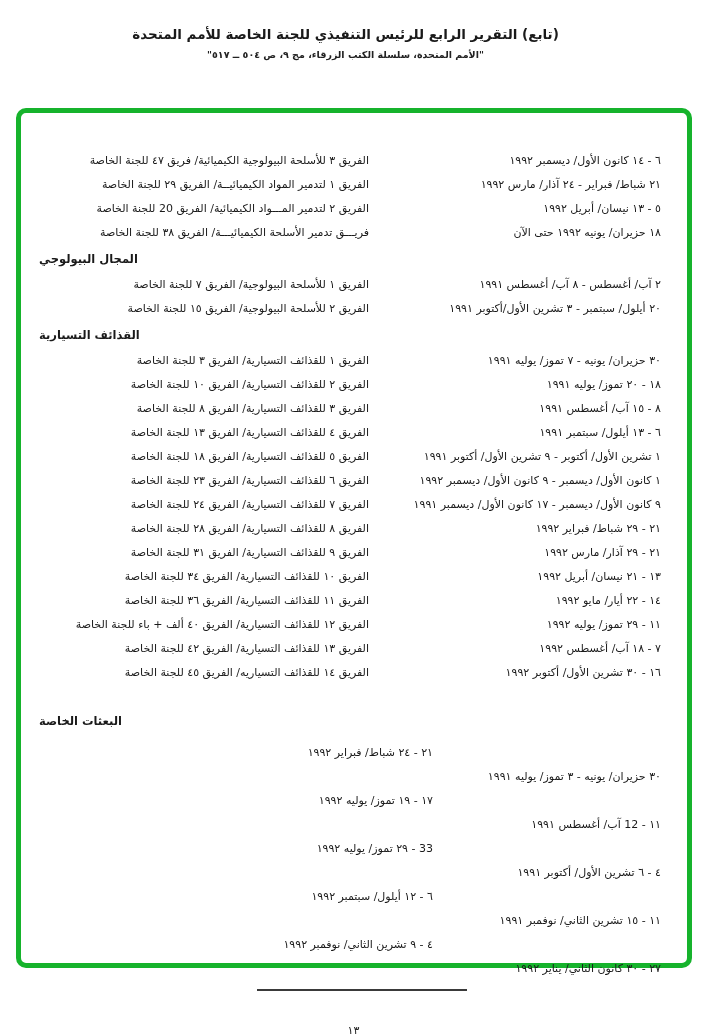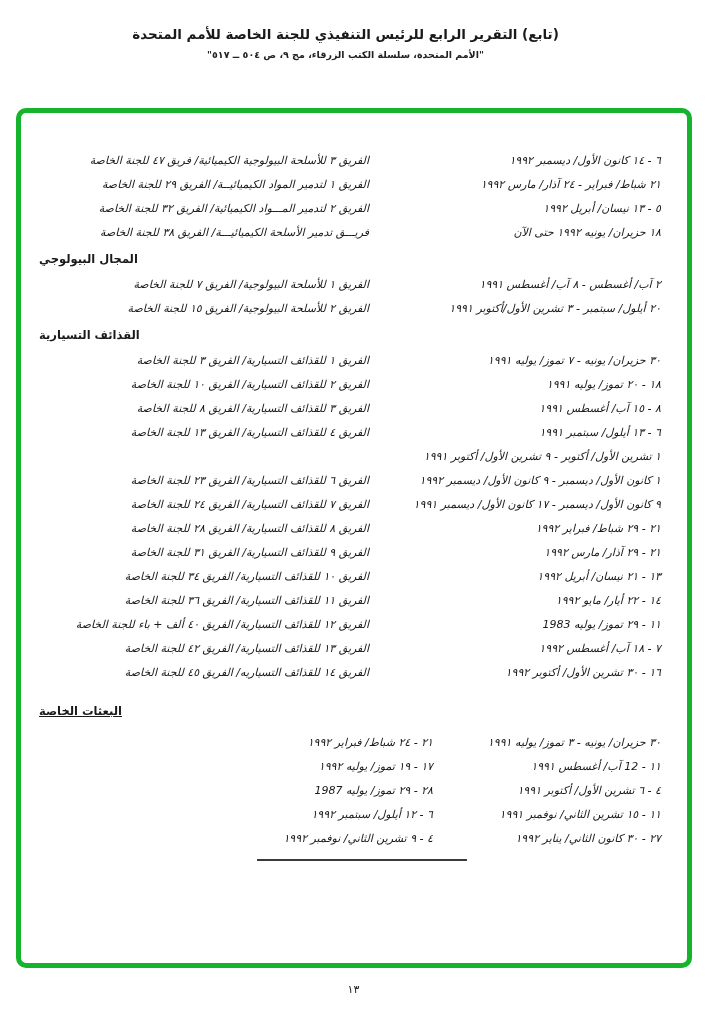--- a/index.html
+++ b/index.html
@@ -13,33 +13,33 @@
   .frame{
     position:absolute;left:16px;top:108px;width:676px;height:860px;
     box-sizing:border-box;border:5px solid #16B32C;border-radius:10px;
     padding:36px 26px 0 18px;
   }
   section{margin:0;}
   .heading{
     font-size:11.5px;font-weight:bold;line-height:24px;margin:2px 0;
     text-align:left;white-space:nowrap;
   }
-  .sec-3 .heading{margin-top:14px;margin-bottom:8px;text-decoration:underline;}
+  .sec-3 .heading{margin-top:24px;margin-bottom:8px;}
   .row{display:flex;font-size:11px;line-height:24px;white-space:nowrap;}
-  .cell{text-align:right;overflow:visible;font-style:italic;}
+  .cell{text-align:right;overflow:visible;}
   .cell-date{flex:0 0 292px;}
   .cell-team{flex:1 1 auto;}
-  .cell-date-r{flex:0 0 228px;}
+  .cell-date-r{flex:0 0 228px;margin-top:24px;}
   .cell-date-l{flex:1 1 auto;}
   .footnote-rule{
     height:2px;background:#3a3a3a;width:210px;
     margin:8px 194px 0 auto;
   }
   .page-number{
-    position:absolute;top:983px;left:0;width:100%;
+    position:absolute;top:1024px;left:0;width:100%;
     text-align:center;font-size:11px;color:#222;
   }
 </style>
 </head>
 <body>
 
 <div class="page-header">
   <div class="doc-title">(تابع) التقرير الرابع للرئيس التنفيذي للجنة الخاصة للأمم المتحدة</div>
   <div class="doc-subtitle">"الأمم المتحدة، سلسلة الكتب الزرقاء، مج ٩، ص ٥٠٤ ــ ٥١٧"</div>
 </div>
@@ -50,21 +50,21 @@
         <div class="row">
           <span class="cell cell-date">٦ - ١٤ كانون الأول/ ديسمبر ١٩٩٢</span>
           <span class="cell cell-team">الفريق ٣ للأسلحة البيولوجية الكيميائية/  فريق ٤٧ للجنة الخاصة</span>
         </div>
         <div class="row">
           <span class="cell cell-date">٢١  شباط/ فبراير - ٢٤ آذار/ مارس ١٩٩٢</span>
           <span class="cell cell-team">الفريق ١ لتدمير المواد الكيميائيــة/ الفريق ٢٩ للجنة الخاصة</span>
         </div>
         <div class="row">
           <span class="cell cell-date">٥ - ١٣ نيسان/ أبريل ١٩٩٢</span>
-          <span class="cell cell-team">الفريق ٢ لتدمير المـــواد الكيميائية/ الفريق ٣٢ للجنة الخاصة</span>
+          <span class="cell cell-team">الفريق ٢ لتدمير المـــواد الكيميائية/ الفريق 20 للجنة الخاصة</span>
         </div>
         <div class="row">
           <span class="cell cell-date">١٨  حزيران/ يونيه ١٩٩٢ حتى الآن</span>
           <span class="cell cell-team">فريـــق تدمير الأسلحة الكيميائيـــة/ الفريق ٣٨ للجنة الخاصة</span>
         </div>
       </section>
       <section class="sec-1">
         <div class="heading">المجال البيولوجي</div>
         <div class="row">
           <span class="cell cell-date">٢  آب/ أغسطس - ٨ آب/ أغسطس ١٩٩١</span>
@@ -88,20 +88,21 @@
         <div class="row">
           <span class="cell cell-date">٨ - ١٥ آب/ أغسطس ١٩٩١</span>
           <span class="cell cell-team">الفريق ٣ للقذائف التسيارية/ الفريق ٨ للجنة الخاصة</span>
         </div>
         <div class="row">
           <span class="cell cell-date">٦ - ١٣ أيلول/ سبتمبر ١٩٩١</span>
           <span class="cell cell-team">الفريق ٤ للقذائف التسيارية/ الفريق ١٣ للجنة الخاصة</span>
         </div>
         <div class="row">
           <span class="cell cell-date">١ تشرين الأول/ أكتوبر - ٩ تشرين الأول/ أكتوبر ١٩٩١</span>
+          <span class="cell cell-team">الفريق ٥ للقذائف التسيارية/ الفريق ١٨ للجنة الخاصة</span>
         </div>
         <div class="row">
           <span class="cell cell-date">١ كانون الأول/ ديسمبر - ٩ كانون الأول/ ديسمبر ١٩٩٢</span>
           <span class="cell cell-team">الفريق ٦ للقذائف التسيارية/ الفريق ٢٣ للجنة الخاصة</span>
         </div>
         <div class="row">
           <span class="cell cell-date">٩ كانون الأول/ ديسمبر - ١٧ كانون الأول/ ديسمبر ١٩٩١</span>
           <span class="cell cell-team">الفريق ٧ للقذائف التسيارية/ الفريق ٢٤ للجنة الخاصة</span>
         </div>
         <div class="row">
@@ -114,21 +115,21 @@
         </div>
         <div class="row">
           <span class="cell cell-date">١٣ - ٢١ نيسان/ أبريل ١٩٩٢</span>
           <span class="cell cell-team">الفريق ١٠ للقذائف التسيارية/ الفريق ٣٤ للجنة الخاصة</span>
         </div>
         <div class="row">
           <span class="cell cell-date">١٤ - ٢٢ أيار/ مايو ١٩٩٢</span>
           <span class="cell cell-team">الفريق ١١ للقذائف التسيارية/ الفريق ٣٦ للجنة الخاصة</span>
         </div>
         <div class="row">
-          <span class="cell cell-date">١١ - ٢٩ تموز/ يوليه 1983</span>
+          <span class="cell cell-date">١١ - ٢٩ تموز/ يوليه ١٩٩٢</span>
           <span class="cell cell-team">الفريق ١٢ للقذائف التسيارية/ الفريق ٤٠ ألف + باء للجنة الخاصة</span>
         </div>
         <div class="row">
           <span class="cell cell-date">٧ - ١٨ آب/ أغسطس ١٩٩٢</span>
           <span class="cell cell-team">الفريق ١٣ للقذائف التسيارية/ الفريق ٤٢ للجنة الخاصة</span>
         </div>
         <div class="row">
           <span class="cell cell-date">١٦ - ٣٠ تشرين الأول/ أكتوبر ١٩٩٢</span>
           <span class="cell cell-team">الفريق ١٤ للقذائف التسياريه/ الفريق ٤٥ للجنة الخاصة</span>
         </div>
@@ -138,21 +139,21 @@
         <div class="row row-pair">
           <span class="cell cell-date-r">٣٠ حزيران/ يونيه - ٣ تموز/ يوليه ١٩٩١</span>
           <span class="cell cell-date-l">٢١ - ٢٤ شباط/ فبراير ١٩٩٢</span>
         </div>
         <div class="row row-pair">
           <span class="cell cell-date-r">١١ - 12 آب/ أغسطس ١٩٩١</span>
           <span class="cell cell-date-l">١٧ - ١٩ تموز/ يوليه ١٩٩٢</span>
         </div>
         <div class="row row-pair">
           <span class="cell cell-date-r">٤ - ٦ تشرين الأول/ أكتوبر ١٩٩١</span>
-          <span class="cell cell-date-l">٢٨ - ٢٩ تموز/ يوليه 1987</span>
+          <span class="cell cell-date-l">33 - ٢٩ تموز/ يوليه ١٩٩٢</span>
         </div>
         <div class="row row-pair">
           <span class="cell cell-date-r">١١ - ١٥ تشرين الثاني/ نوفمبر ١٩٩١</span>
           <span class="cell cell-date-l">٦ - ١٢ أيلول/ سبتمبر ١٩٩٢</span>
         </div>
         <div class="row row-pair">
           <span class="cell cell-date-r">٢٧ - ٣٠ كانون الثاني/ يناير ١٩٩٢</span>
           <span class="cell cell-date-l">٤ - ٩ تشرين الثاني/ نوفمبر ١٩٩٢</span>
         </div>
       </section>

